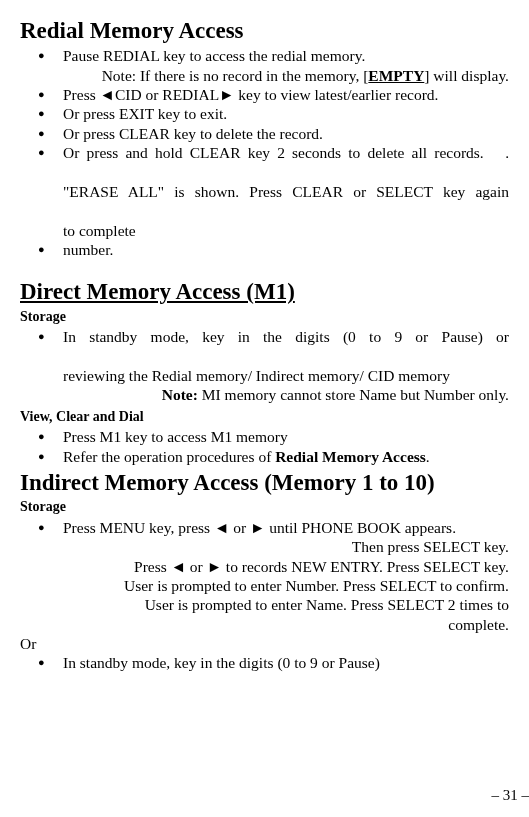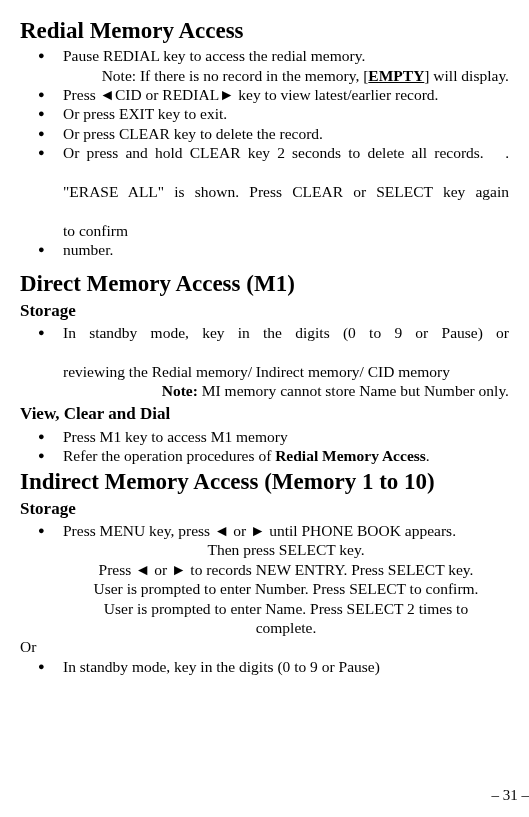--- a/index.html
+++ b/index.html
@@ -23,21 +23,21 @@
     text-align: right;
     font-size: 15px;
   }
   h1 {
     font-size: 23px;
     font-weight: bold;
     margin: 0 0 3px 0;
     line-height: 1.1;
   }
   h2 {
-    font-size: 17px;
+    font-size: 14px;
     font-weight: bold;
     margin: 3px 0 2px 0;
   }
   ul {
     margin: 0;
     padding: 0 0 0 43px;
     list-style: none;
   }
   ul li {
     position: relative;
@@ -61,21 +61,21 @@
   .spread::after {
     content: "";
     display: inline-block;
     width: 100%;
   }
   .underline {
     text-decoration: underline;
   }
   .continuation {
     margin-left: 43px;
-    text-align: center;
+    text-align: right;
   }
   svg.speaker-icon {
     width: 17px;
     height: 14px;
     vertical-align: -2px;
   }
 </style>
 </head>
 <body>
 
@@ -91,28 +91,28 @@
 
 <ul>
   <li>Press ◄CID or REDIAL► key to view latest/earlier record.</li>
   <li>Or press EXIT key to exit.</li>
   <li>Or press CLEAR key to delete the record.</li>
   <li>
     <div class="spread">
       <span>Or press and hold CLEAR key 2 seconds to delete all records.</span>&nbsp;&nbsp;&nbsp;<span>.</span>
     </div>
     <div class="spread">"ERASE ALL" is shown. Press CLEAR or SELECT key again</div>
-    <div>to confirm</div>
+    <div>to complete</div>
   </li>
   <li>
     <div>number.</div>
   </li>
 </ul>
 
-<h1 style="margin-top:12px;">Direct Memory Access (M1)</h1>
+<h1 style="margin-top:20px;text-decoration:underline;">Direct Memory Access (M1)</h1>
 <h2>Storage</h2>
 
 <ul>
   <li>
     <div class="spread">In standby mode, key in the digits (0 to 9 or Pause) or</div>
     <div>reviewing the Redial memory/ Indirect memory/ CID memory</div>
   </li>
 </ul>
 
 <div class="note">

